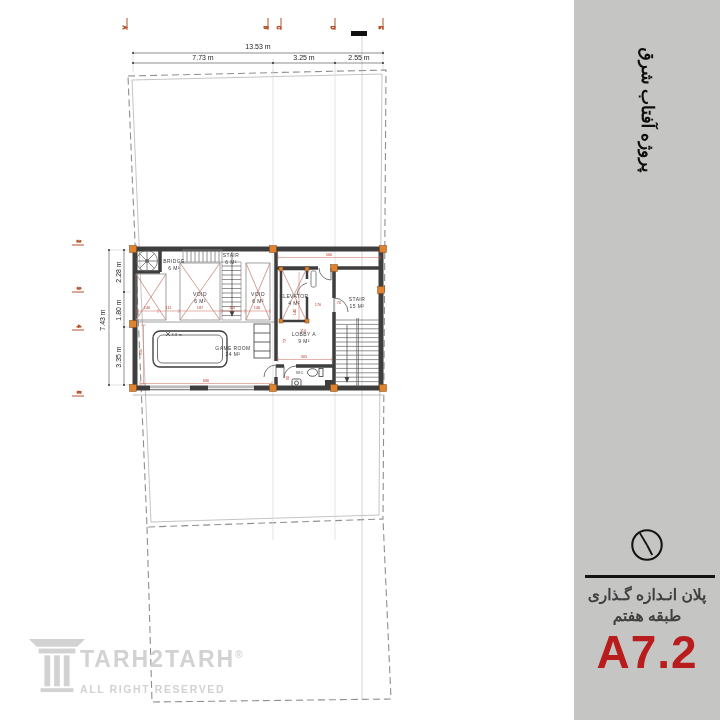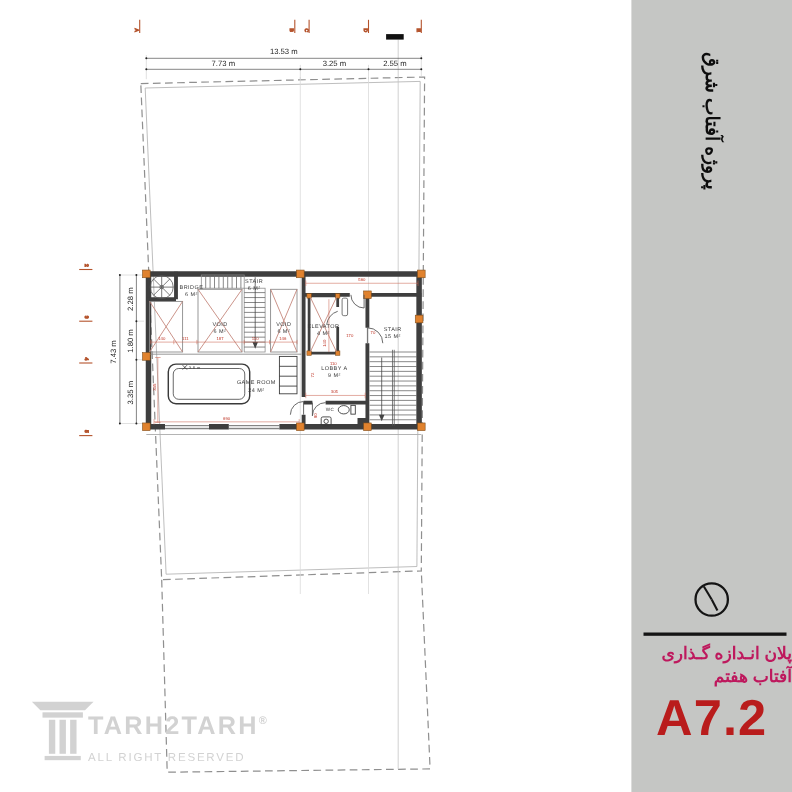--- a/index.html
+++ b/index.html
@@ -7,32 +7,32 @@
   .page{position:relative;width:720px;height:720px;background:#fff;}
   .plan-svg{position:absolute;left:0;top:0;width:720px;height:720px;}
   svg text{font-family:"Liberation Sans",sans-serif;}
 
   
   .sidebar{position:absolute;left:574px;top:0;width:146px;height:720px;background:#c5c6c4;}
   .project-title{position:absolute;top:110px;left:50%;transform:translate(-50%,-50%) rotate(90deg);
                  white-space:nowrap;font-weight:bold;font-size:17px;color:#0d0d0d;}
   .clock{position:absolute;top:526px;left:50%;transform:translateX(-50%);width:38px;height:38px;}
   .divider{position:absolute;top:575px;left:11px;width:130px;height:3px;background:#141414;}
-  .plan-title{position:absolute;top:585px;left:0;width:100%;text-align:right;direction:rtl;
-              color:#be185d;font-weight:bold;font-size:15.5px;line-height:1.35;}
+  .plan-title{position:absolute;top:585px;left:0;width:100%;text-align:center;direction:rtl;
+              color:#404040;font-weight:bold;font-size:15.5px;line-height:1.35;}
   .sheet-number{position:absolute;top:625px;left:0;width:100%;text-align:center;
                 font-size:46px;font-weight:bold;color:#b91c1c;letter-spacing:1px;}
 
   
-  .logo{position:absolute;left:28px;top:632px;display:flex;align-items:center;color:#d2d2d2;}
+  .logo{position:absolute;left:28px;top:632px;display:flex;align-items:flex-end;color:#d2d2d2;}
   .logo-icon{width:58px;height:60px;flex:none;}
   .logo-text{margin-left:-6px;margin-top:16px;}
   .brand{font-size:23px;font-weight:bold;letter-spacing:2px;line-height:1;}
   .reg{font-size:10px;vertical-align:super;}
-  .tagline{font-size:10.5px;letter-spacing:1.6px;margin-top:12px;}
+  .tagline{font-size:10.5px;letter-spacing:1.6px;margin-top:12px;font-weight:bold;}
 </style>
 </head>
 <body>
 
 <div class="page">
 
 <svg class="plan-svg" viewBox="0 0 720 720">
 
   <g fill="none">
     <path d="M128,76 L386,70 L383,519 L147,527 Z" stroke="#8f8f8f" stroke-width="1.1" stroke-dasharray="7 4"></path>
@@ -297,18 +297,18 @@
 <div class="sidebar">
   <div class="project-title">پروژه آفتاب شرق</div>
   <svg class="clock" viewBox="0 0 40 40">
     <circle cx="20" cy="20" r="15.5" fill="none" stroke="#141414" stroke-width="2.2"></circle>
     <line x1="20" y1="20" x2="12.5" y2="7.5" stroke="#141414" stroke-width="2"></line>
     <line x1="20" y1="20" x2="25.5" y2="30.5" stroke="#141414" stroke-width="2"></line>
   </svg>
   <div class="divider"></div>
   <div class="plan-title">
     <div>پلان انـدازه گـذاری</div>
-    <div>آفتاب هفتم</div>
+    <div>طبقه هفتم</div>
   </div>
   <div class="sheet-number">A7.2</div>
 </div>
 
 </div>
 
 </body></html>

